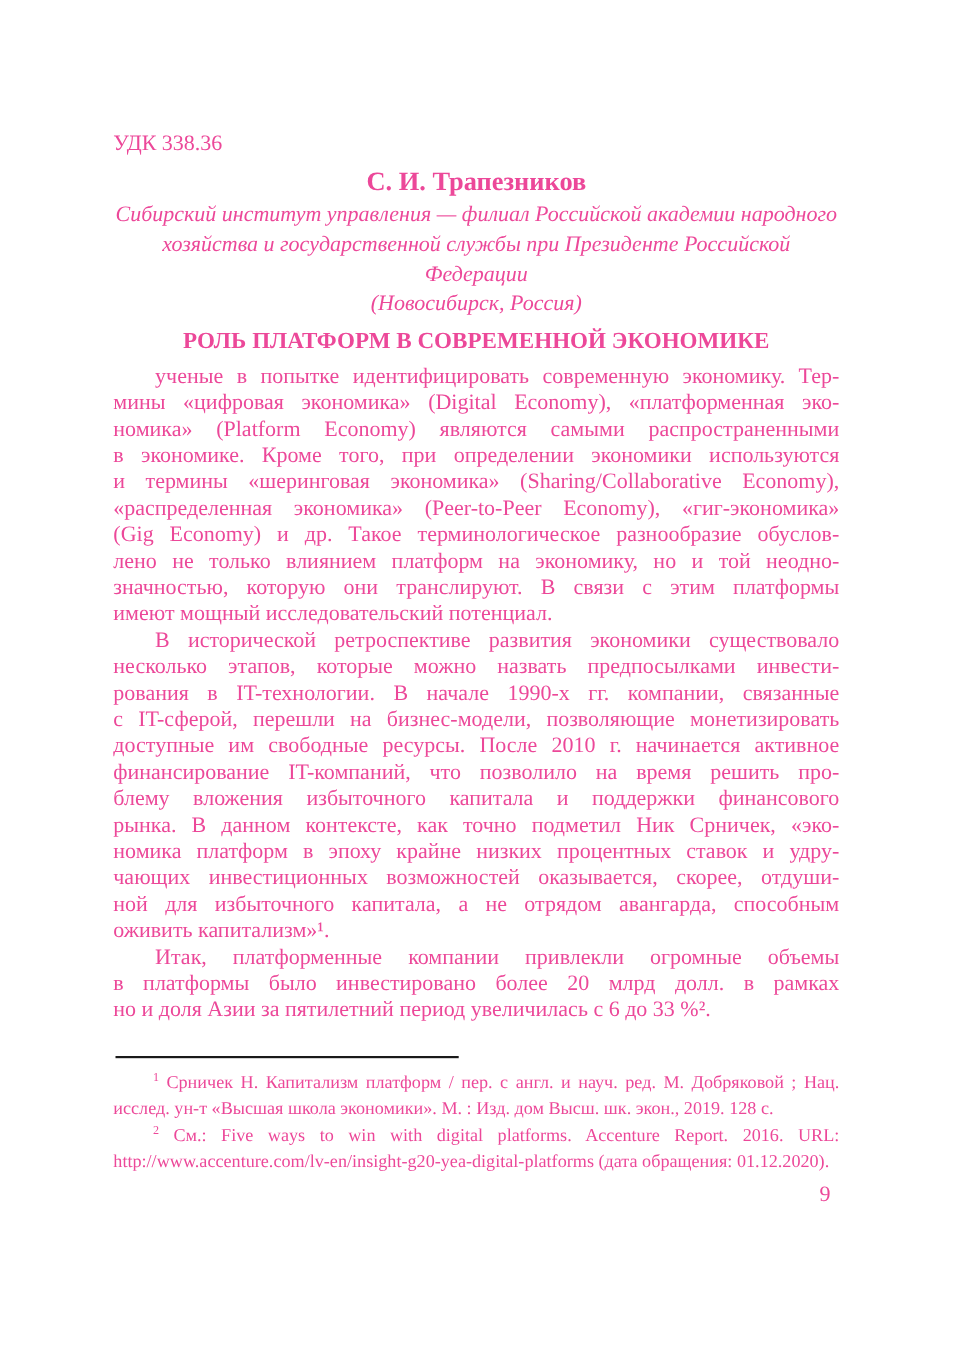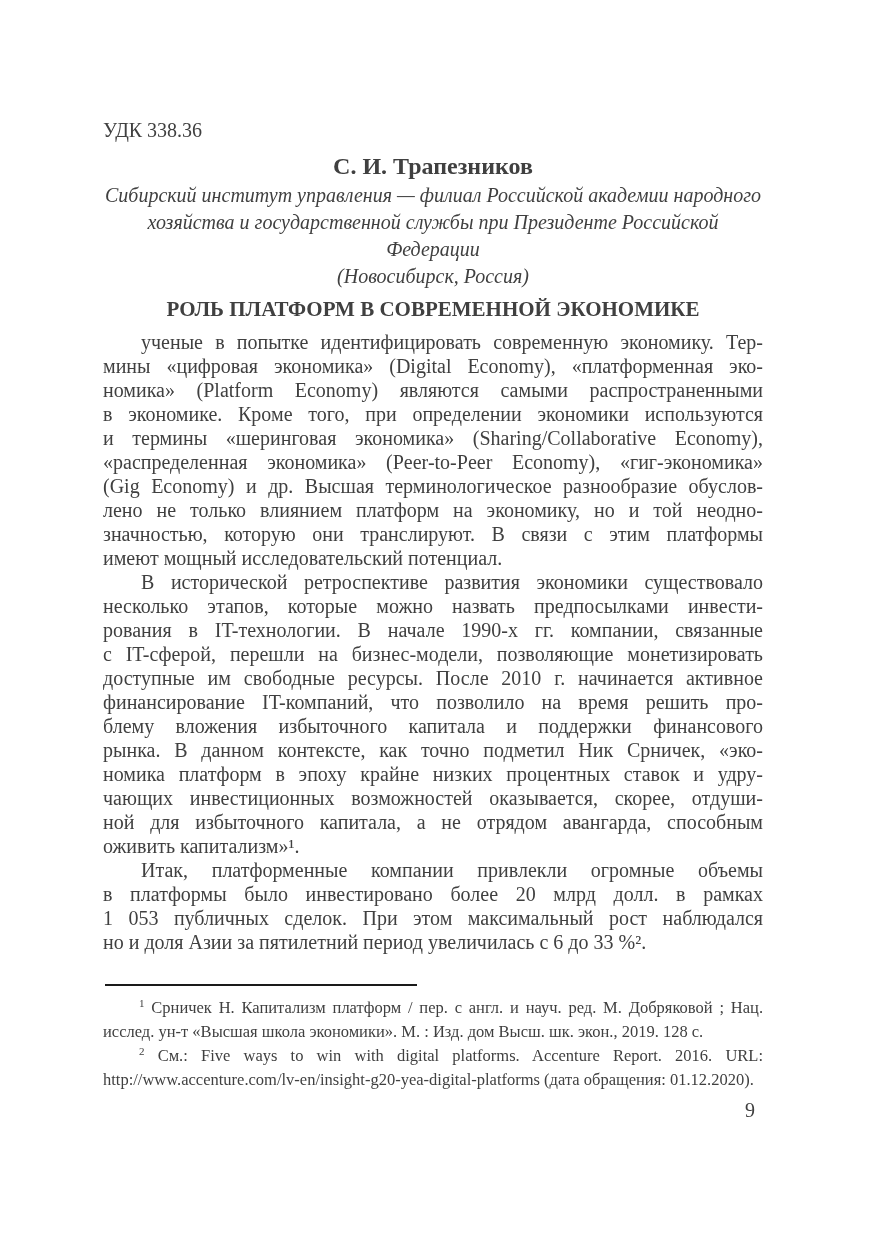--- a/index.html
+++ b/index.html
@@ -6,21 +6,21 @@
     margin: 0;
     padding: 0;
     background: #ffffff;
   }
   .page {
     position: relative;
     width: 874px;
     height: 1241px;
     box-sizing: border-box;
     background: #ffffff;
-    color: #404040;
+    color: #ec4899;
     font-family: "Liberation Serif", serif;
     padding: 118px 111px 0 103px;
     overflow: hidden;
   }
   .udc {
     font-size: 20px;
     line-height: 24px;
   }
   .author {
     margin-top: 12px;
@@ -115,21 +115,21 @@
   <h1 class="title">РОЛЬ ПЛАТФОРМ В СОВРЕМЕННОЙ ЭКОНОМИКЕ</h1>
 
   <div class="body">
     <div class="paragraph">
         <div class="line">ученые в попытке идентифицировать современную экономику. Тер-</div>
         <div class="line">мины «цифровая экономика» (Digital Economy), «платформенная эко-</div>
         <div class="line">номика» (Platform Economy) являются самыми распространенными</div>
         <div class="line">в экономике. Кроме того, при определении экономики используются</div>
         <div class="line">и термины «шеринговая экономика» (Sharing/Collaborative Economy),</div>
         <div class="line">«распределенная экономика» (Peer-to-Peer Economy), «гиг-экономика»</div>
-        <div class="line">(Gig Economy) и др. Высшая терминологическое разнообразие обуслов-</div>
+        <div class="line">(Gig Economy) и др. Такое терминологическое разнообразие обуслов-</div>
         <div class="line">лено не только влиянием платформ на экономику, но и той неодно-</div>
         <div class="line">значностью, которую они транслируют. В связи с этим платформы</div>
         <div class="line line-last">имеют мощный исследовательский потенциал.</div>
       </div>
     <div class="paragraph">
         <div class="line">В исторической ретроспективе развития экономики существовало</div>
         <div class="line">несколько этапов, которые можно назвать предпосылками инвести-</div>
         <div class="line">рования в IT-технологии. В начале 1990-х гг. компании, связанные</div>
         <div class="line">с IT-сферой, перешли на бизнес-модели, позволяющие монетизировать</div>
         <div class="line">доступные им свободные ресурсы. После 2010 г. начинается активное</div>
@@ -137,21 +137,20 @@
         <div class="line">блему вложения избыточного капитала и поддержки финансового</div>
         <div class="line">рынка. В данном контексте, как точно подметил Ник Срничек, «эко-</div>
         <div class="line">номика платформ в эпоху крайне низких процентных ставок и удру-</div>
         <div class="line">чающих инвестиционных возможностей оказывается, скорее, отдуши-</div>
         <div class="line">ной для избыточного капитала, а не отрядом авангарда, способным</div>
         <div class="line line-last">оживить капитализм»¹.</div>
       </div>
     <div class="paragraph">
         <div class="line">Итак, платформенные компании привлекли огромные объемы</div>
         <div class="line">в платформы было инвестировано более 20 млрд долл. в рамках</div>
-        <div class="line">1 053 публичных сделок. При этом максимальный рост наблюдался</div>
         <div class="line line-last">но и доля Азии за пятилетний период увеличилась с 6 до 33 %².</div>
       </div>
   </div>
 
   <div class="footnotes">
     <div class="fn-rule"></div>
 
     <div class="fn-line first">
       <sup>1</sup>
       <span class="it">Срничек Н.</span>

